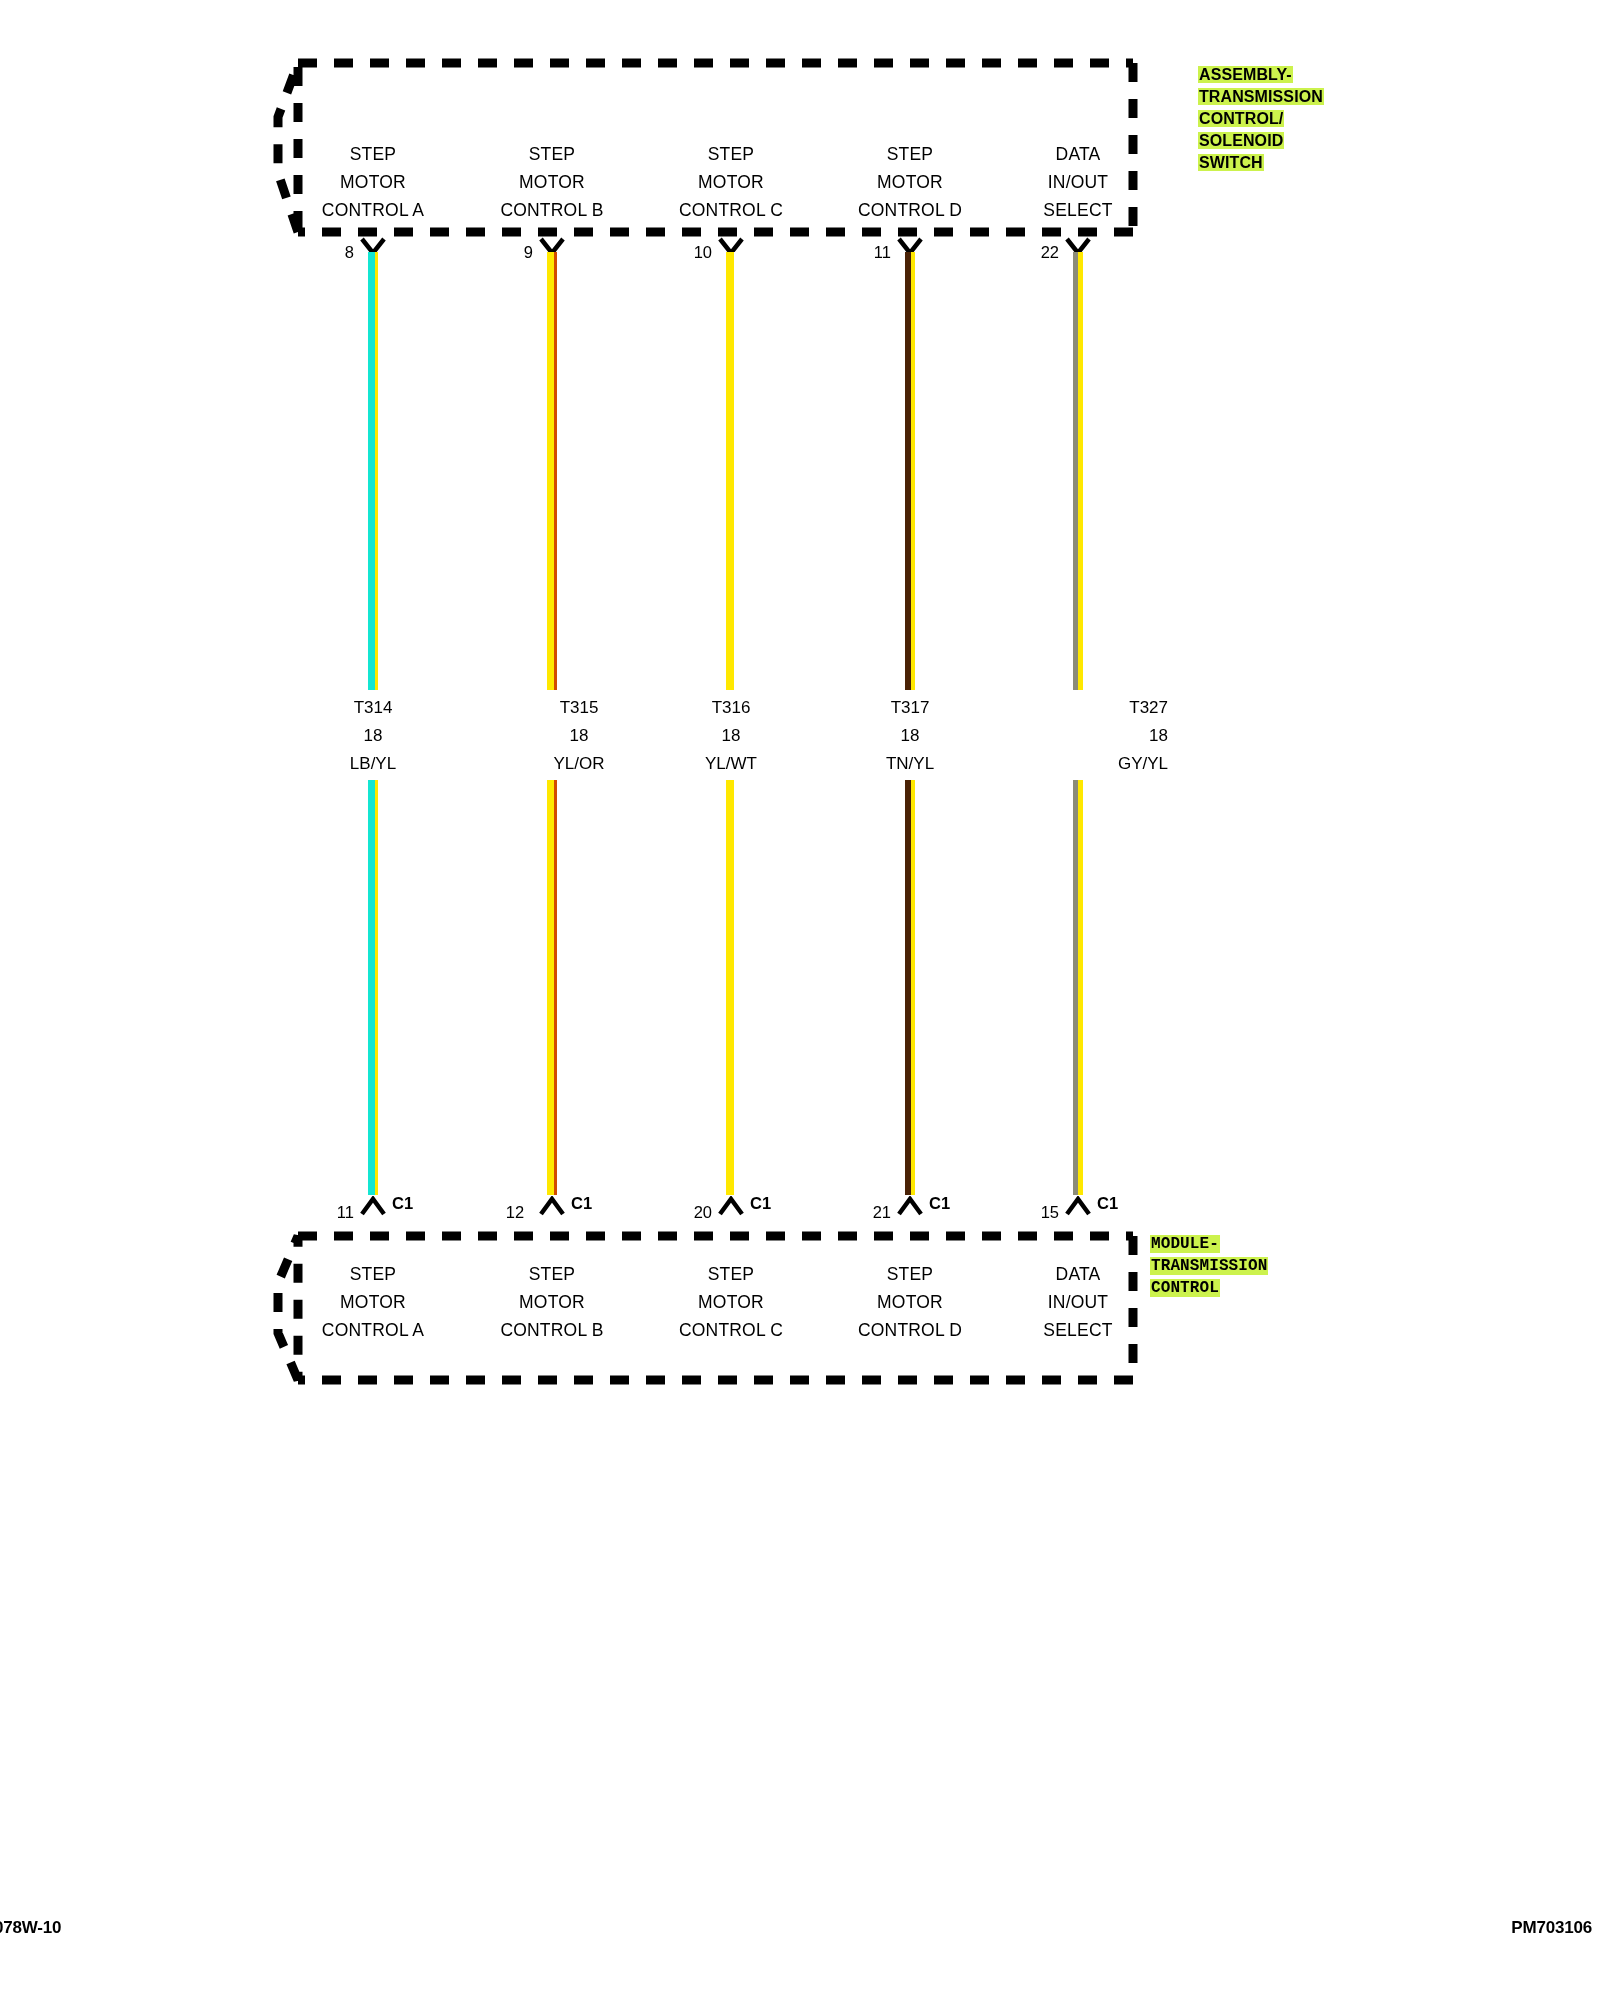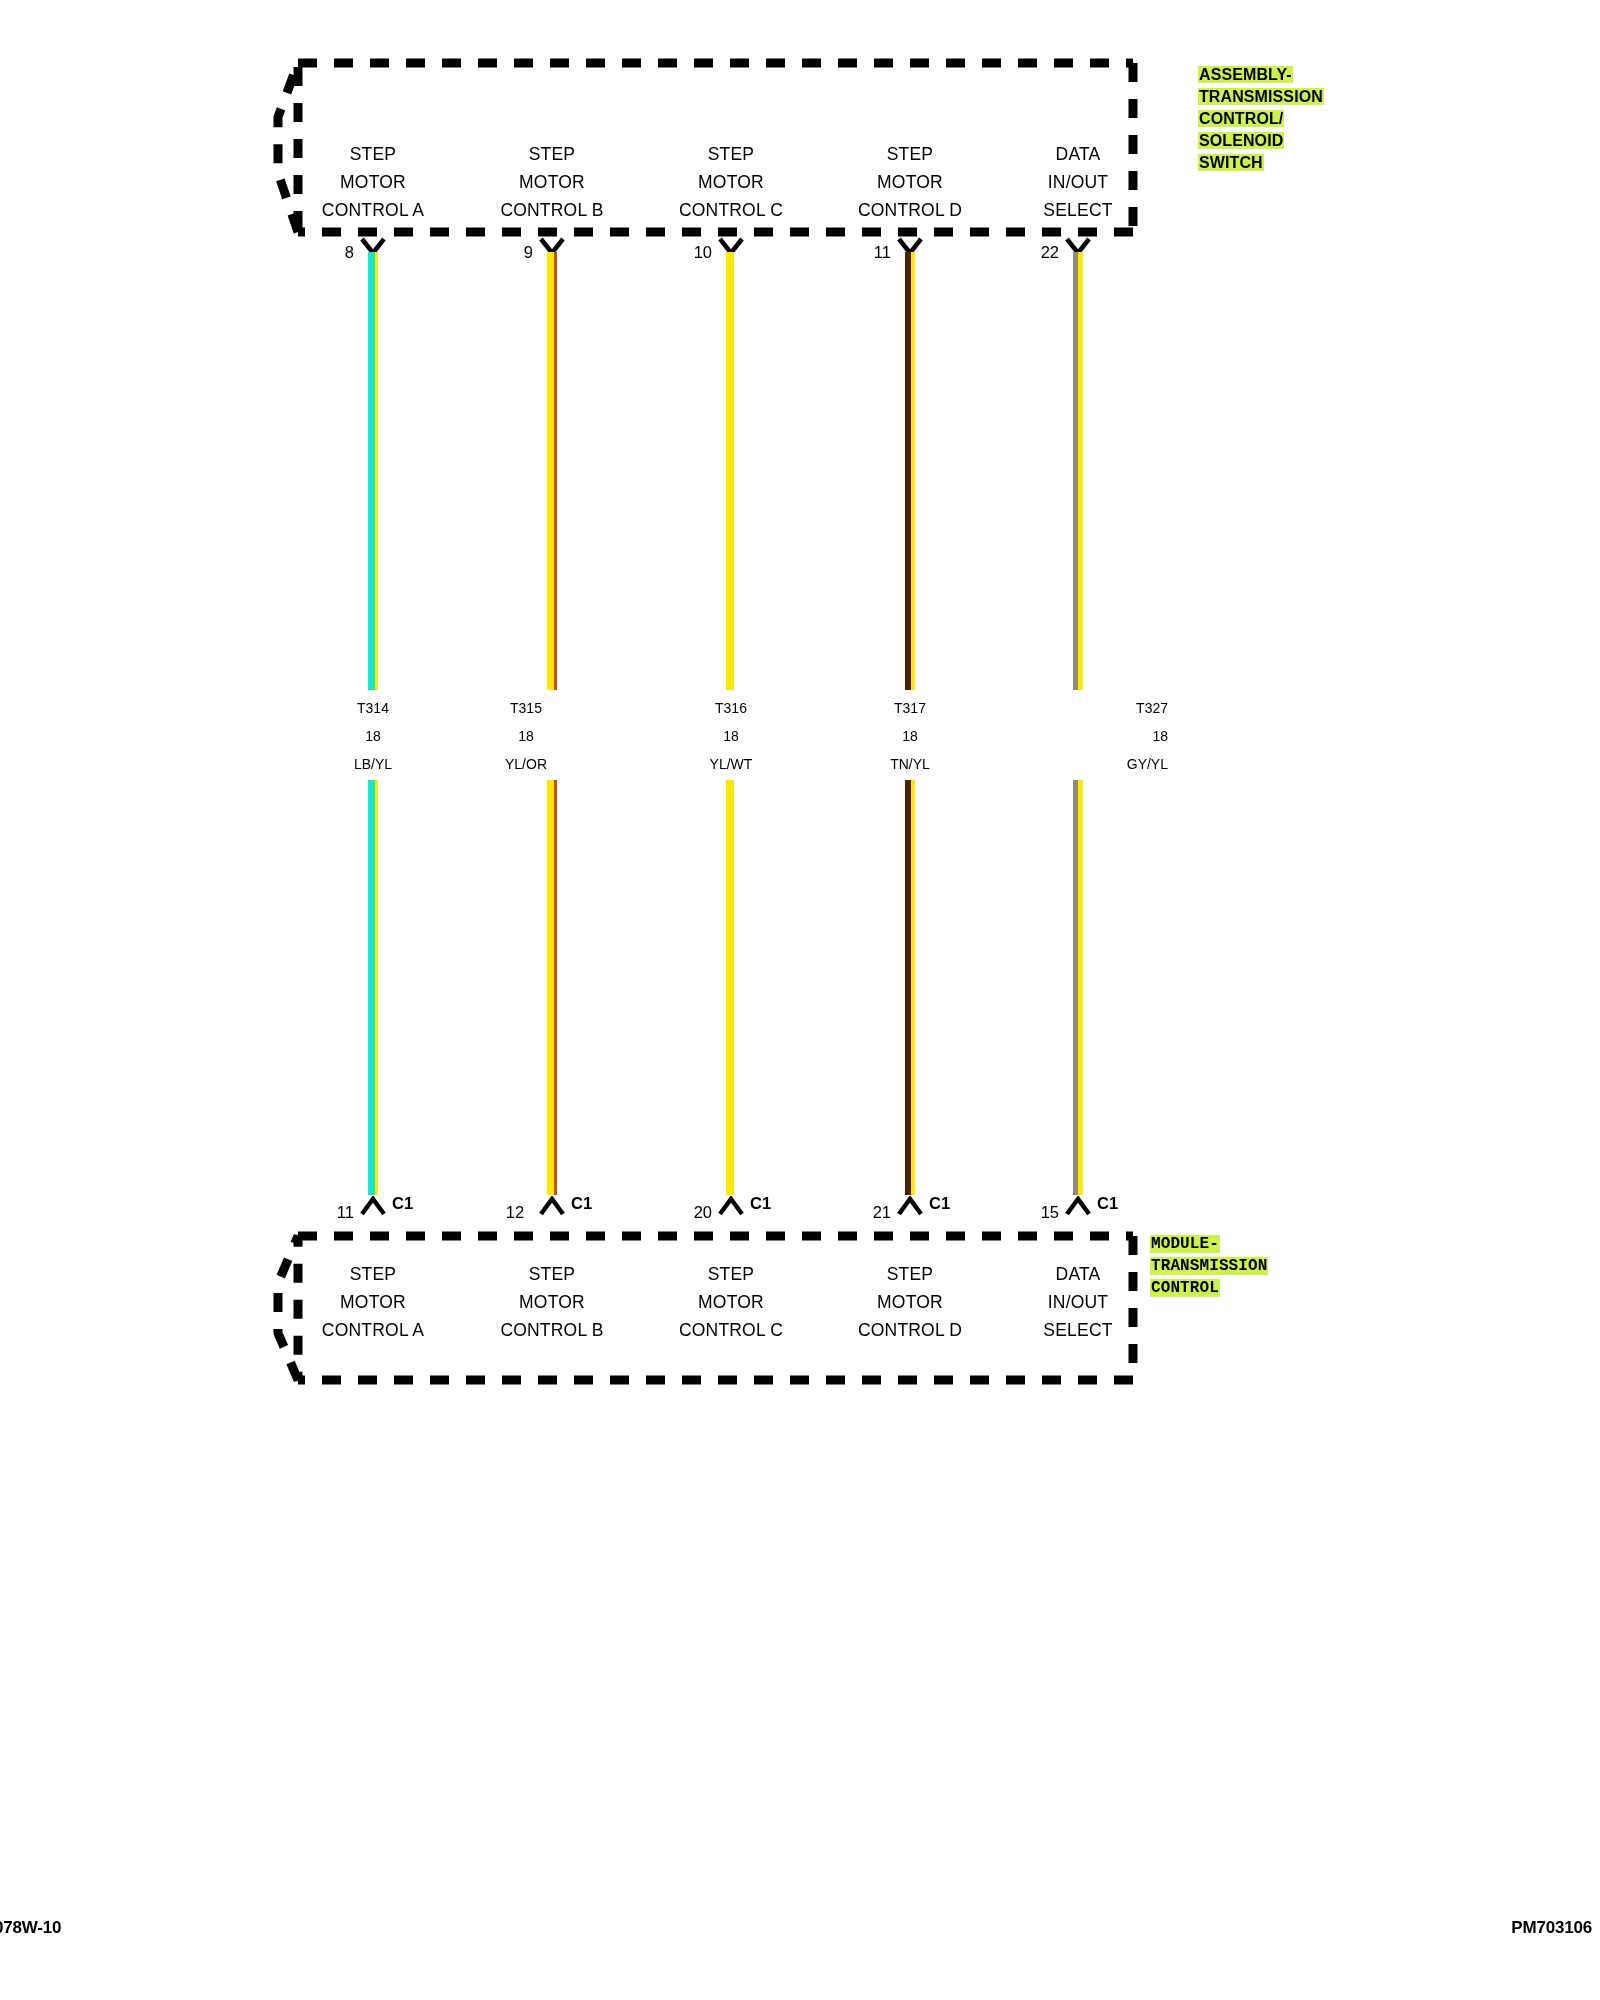--- a/index.html
+++ b/index.html
@@ -89,21 +89,21 @@
     font-weight: bold;
     color: #000000;
     white-space: nowrap;
   }
 
   
   .wire-id {
     position: absolute;
     width: 180px;
     text-align: center;
-    font-size: 14px;
+    font-size: 17px;
     line-height: 28px;
     color: #000000;
     white-space: nowrap;
   }
 
   
   .footer-left {
     position: absolute;
     left: -6px;
     top: 1918px;
@@ -221,21 +221,21 @@
   <div class="wire" style="left:1073px; top:252px; height:438px;">
     <i style="left:0px;  width:5px; background:#8c8c78;"></i>
     <i style="left:5px;  width:5px; background:#ffe800;"></i>
   </div>
 
   <div class="wire-id" style="left:283px; top:694px;">
     <div>T314</div>
     <div>18</div>
     <div>LB/YL</div>
   </div>
-  <div class="wire-id" style="left:436px; top:694px;">
+  <div class="wire-id" style="left:489px; top:694px;">
     <div>T315</div>
     <div>18</div>
     <div>YL/OR</div>
   </div>
   <div class="wire-id" style="left:641px; top:694px;">
     <div>T316</div>
     <div>18</div>
     <div>YL/WT</div>
   </div>
   <div class="wire-id" style="left:820px; top:694px;">

